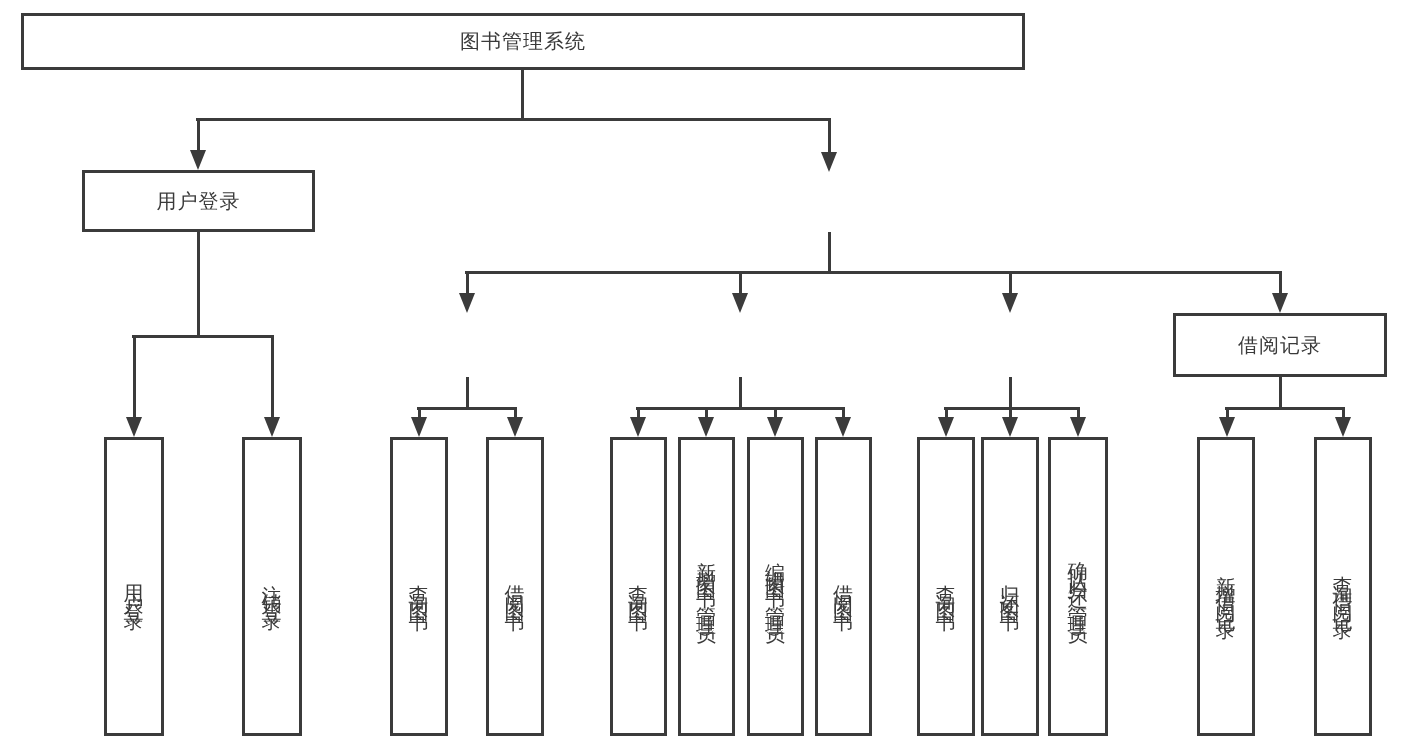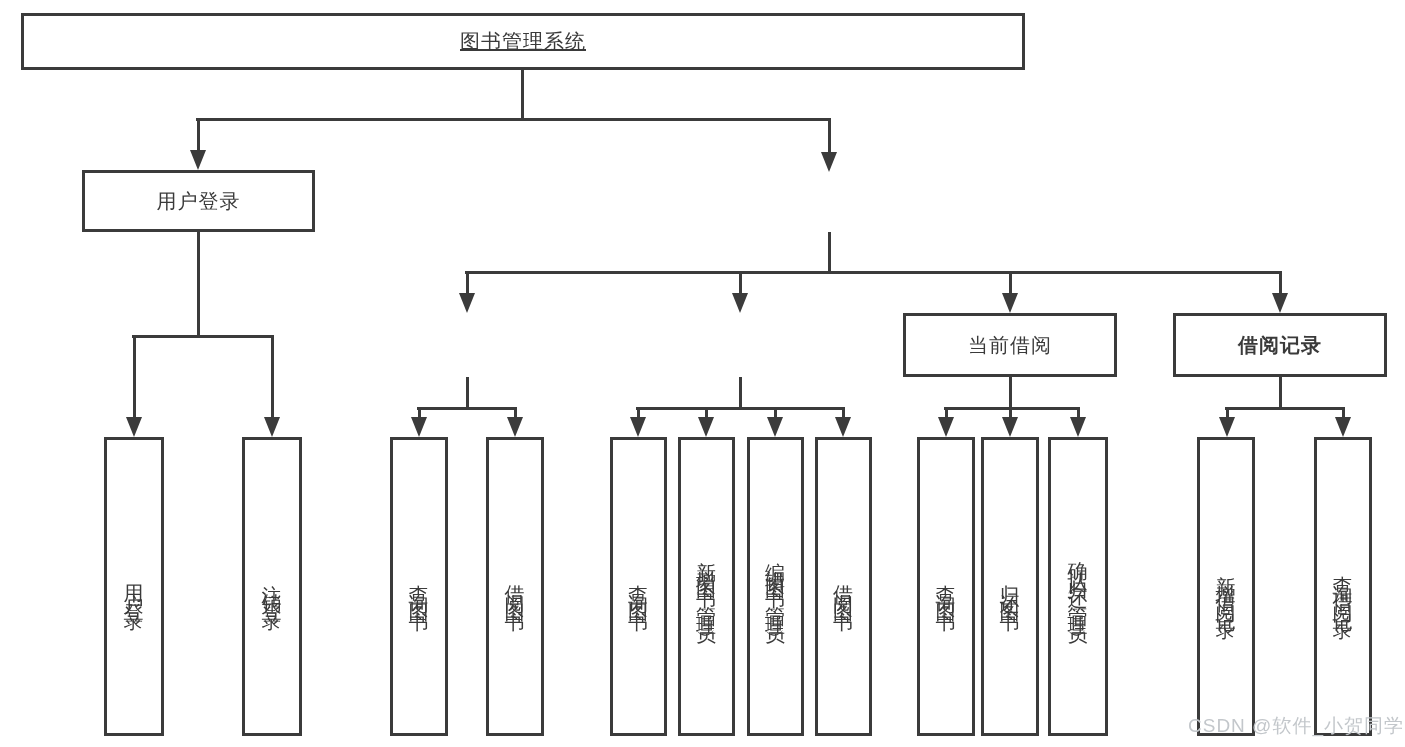--- a/index.html
+++ b/index.html
@@ -74,21 +74,21 @@
     letter-spacing: 1px;
     white-space: nowrap;
     z-index: 10;
   }
 </style>
 </head>
 <body>
 
 <div id="canvas">
 
-  <div class="hbox" style="left:21px; top:13px; width:1004px; height:57px;text-decoration:underline;">图书管理系统</div>
+  <div class="hbox" style="left:21px; top:13px; width:1004px; height:57px;">图书管理系统</div>
 
   <div class="vline" style="left:521px; top:70px; height:48px;"></div>
   <div class="hline" style="left:196px; top:118px; width:635px;"></div>
   <div class="vline" style="left:197px; top:118px; height:34px;"></div>
   <div class="arrow" style="left:190px; top:150px;"></div>
   <div class="vline" style="left:828px; top:118px; height:34px;"></div>
   <div class="arrow" style="left:821px; top:152px;"></div>
 
   <div class="hbox" style="left:82px; top:170px; width:233px; height:62px;">用户登录</div>
 
@@ -103,22 +103,21 @@
   <div class="hline" style="left:465px; top:271px; width:817px;"></div>
   <div class="vline" style="left:466px; top:271px; height:24px;"></div>
   <div class="arrow" style="left:459px; top:293px;"></div>
   <div class="vline" style="left:739px; top:271px; height:24px;"></div>
   <div class="arrow" style="left:732px; top:293px;"></div>
   <div class="vline" style="left:1009px; top:271px; height:24px;"></div>
   <div class="arrow" style="left:1002px; top:293px;"></div>
   <div class="vline" style="left:1279px; top:271px; height:24px;"></div>
   <div class="arrow" style="left:1272px; top:293px;"></div>
 
-  <div class="hbox" style="left:903px; top:313px; width:214px; height:64px;">当前借阅</div>
-  <div class="hbox" style="left:1173px; top:313px; width:214px; height:64px;font-weight:bold;">借阅记录</div>
+  <div class="hbox" style="left:1173px; top:313px; width:214px; height:64px;">借阅记录</div>
 
   <div class="vline" style="left:466px; top:377px; height:30px;"></div>
   <div class="hline" style="left:417px; top:407px; width:100px;"></div>
   <div class="vline" style="left:418px; top:407px; height:12px;"></div>
   <div class="arrow" style="left:411px; top:417px;"></div>
   <div class="vline" style="left:514px; top:407px; height:12px;"></div>
   <div class="arrow" style="left:507px; top:417px;"></div>
 
   <div class="vline" style="left:739px; top:377px; height:30px;"></div>
   <div class="hline" style="left:636px; top:407px; width:209px;"></div>
@@ -158,15 +157,14 @@
   <div class="vbox" style="left:747px; width:57px;">编辑图书（管理员）</div>
   <div class="vbox" style="left:815px; width:57px;">借阅图书</div>
 
   <div class="vbox" style="left:917px; width:58px;">查询图书</div>
   <div class="vbox" style="left:981px; width:58px;">归还图书</div>
   <div class="vbox" style="left:1048px; width:60px;">确认归还（管理员）</div>
 
   <div class="vbox" style="left:1197px; width:58px;">新增借阅记录</div>
   <div class="vbox" style="left:1314px; width:58px;">查询借阅记录</div>
 
-  <div class="watermark">CSDN @软件_小贺同学</div>
 
 </div>
 
 </body></html>

